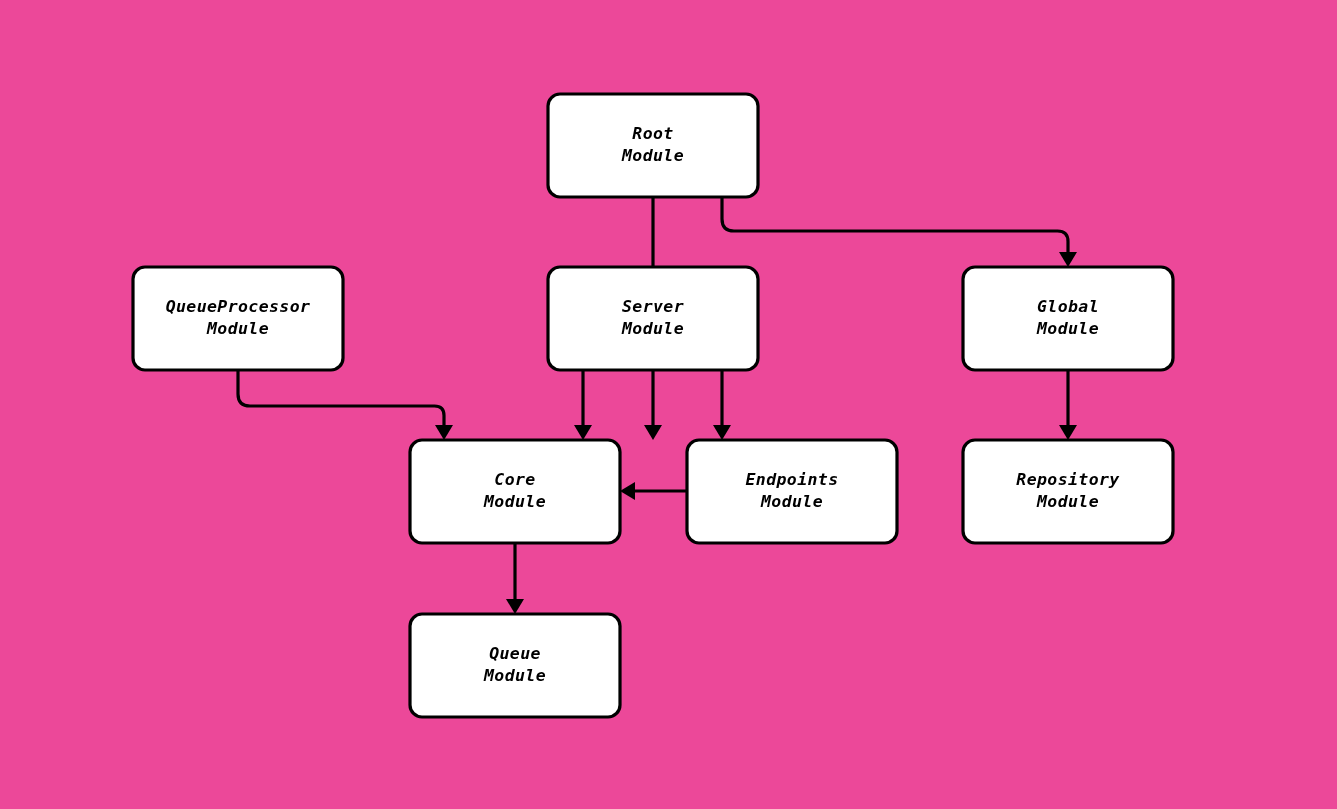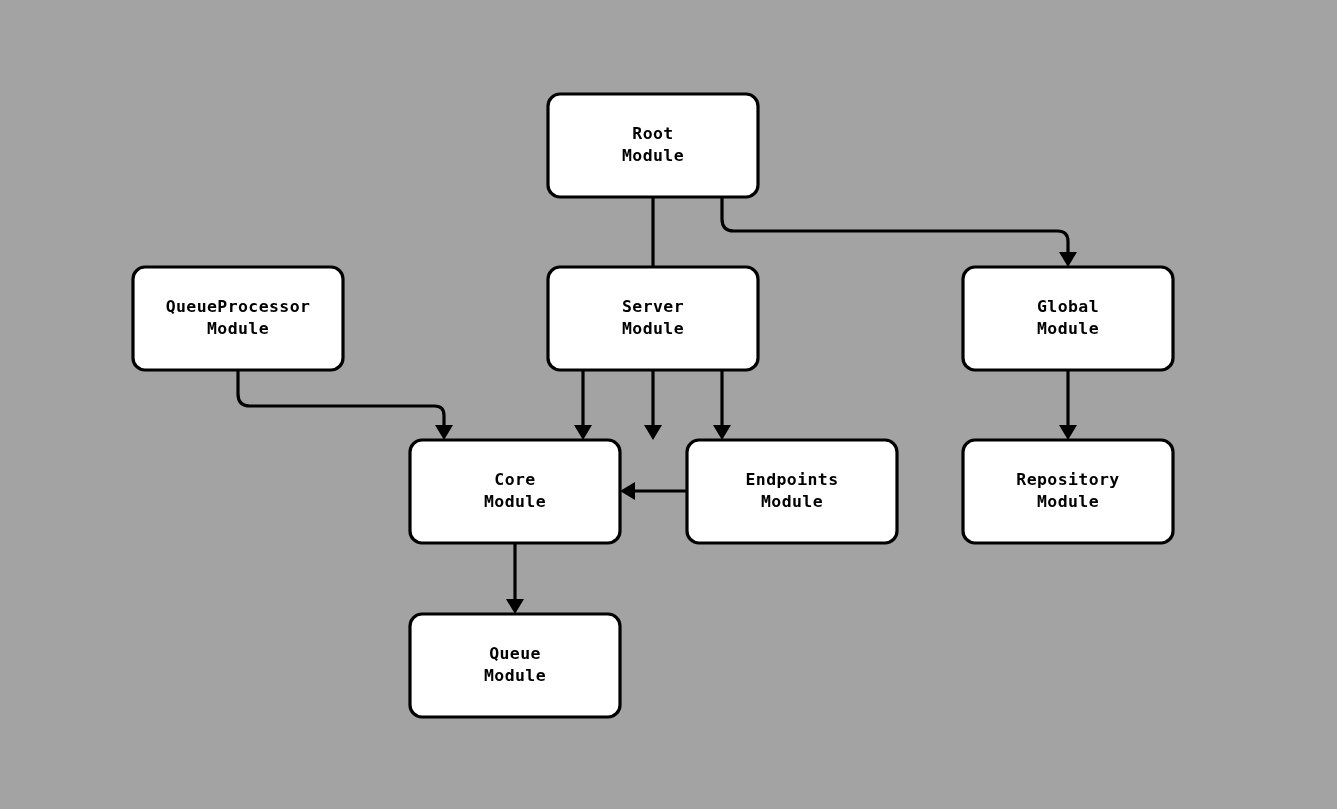--- a/index.html
+++ b/index.html
@@ -11,21 +11,22 @@
   body {
     width: 1337px;
     height: 809px;
     font-family: "DejaVu Sans Mono", "Liberation Mono", monospace;
     overflow: hidden;
   }
   #diagram-canvas {
     position: relative;
     width: 1337px;
     height: 809px;
-    background: #a3a3a3;
+    background: #ec4899;
+    font-style: italic;
   }
   svg#graph {
     position: absolute;
     top: 0;
     left: 0;
     width: 1337px;
     height: 809px;
     display: block;
   }
   .node-box {

